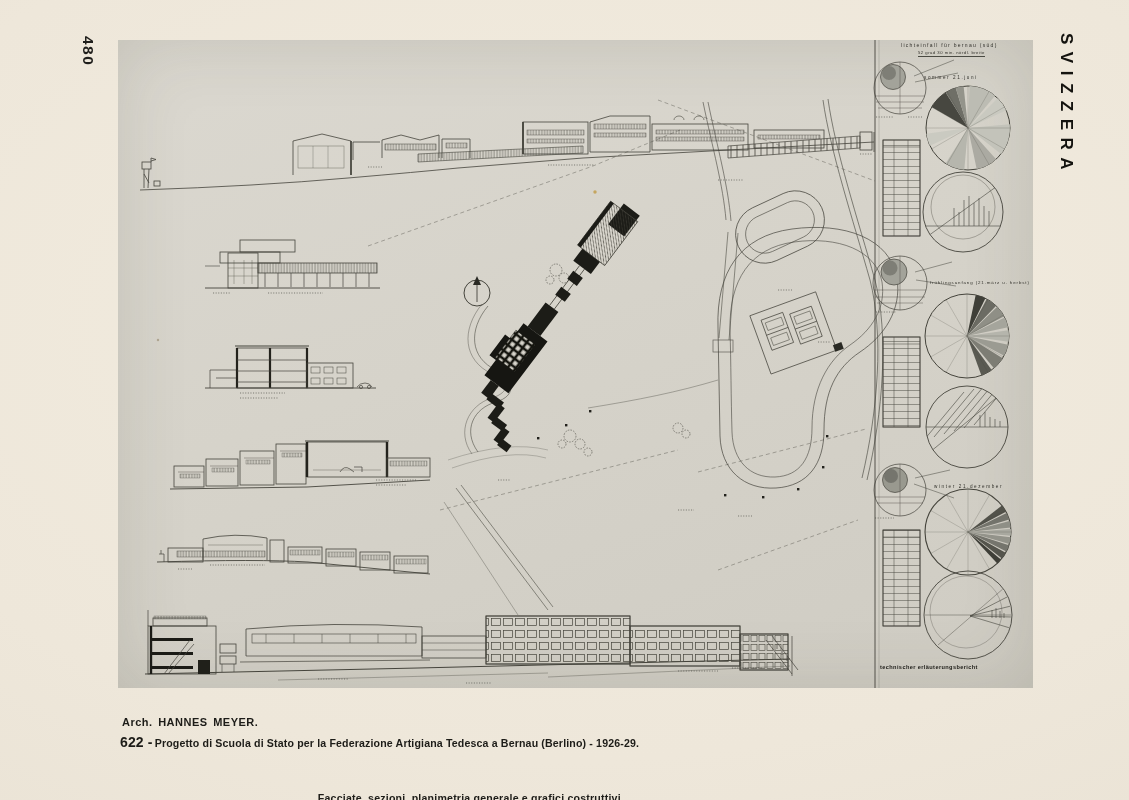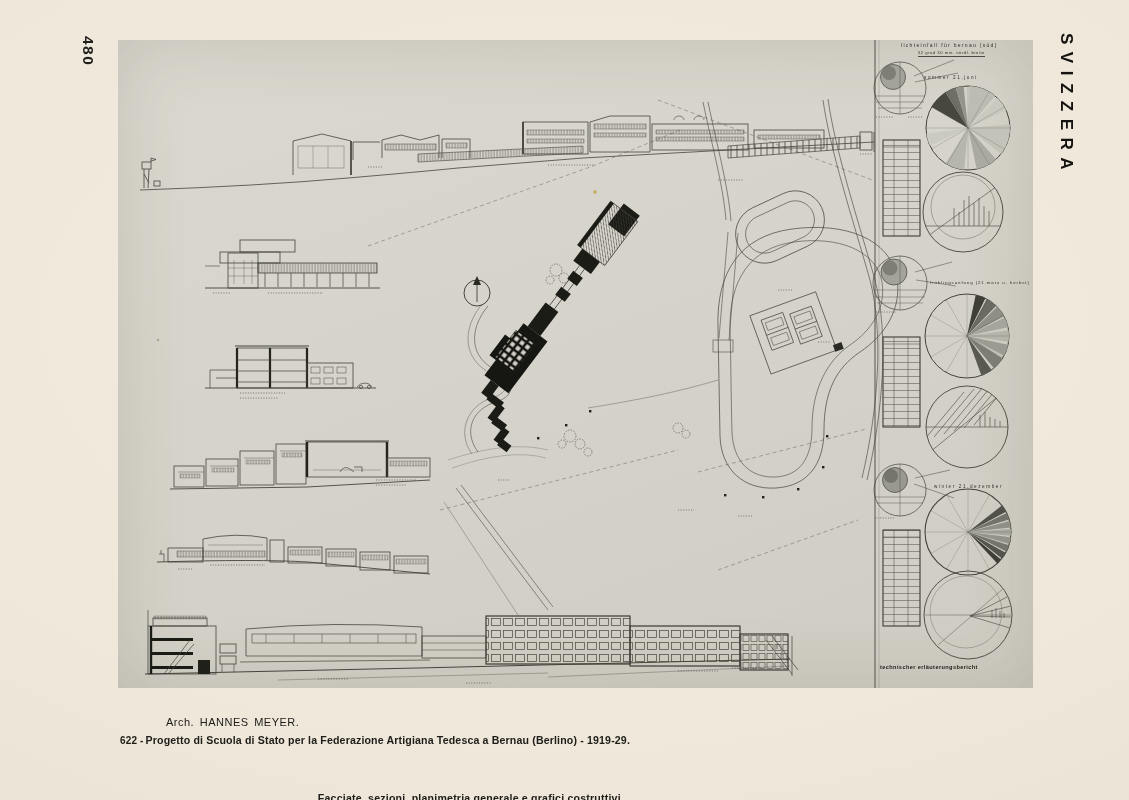--- a/index.html
+++ b/index.html
@@ -29,23 +29,23 @@
   }
   .plate svg{position:absolute;left:0;top:0;}
   .mt{position:absolute;color:#32312b;white-space:nowrap;line-height:1;}
   .hdr1{left:783px;top:3px;font-size:5px;letter-spacing:1.3px;}
   .hdr2{left:800px;top:11px;font-size:4.2px;letter-spacing:.5px;border-bottom:.5px solid #4a4a42;padding-bottom:1px;}
   .season1{left:806px;top:36px;font-size:4.6px;letter-spacing:1.6px;}
   .season2{left:812px;top:241px;font-size:4.4px;letter-spacing:.9px;}
   .season3{left:816px;top:445px;font-size:4.6px;letter-spacing:1.6px;}
   .footer-note{left:762px;top:625px;font-size:5.6px;font-weight:bold;letter-spacing:.4px;color:#22211c;}
   .caption{position:absolute;color:#1d1c18;}
-  .cap-architect{left:122px;top:716px;font-size:11px;font-weight:normal;letter-spacing:.5px;word-spacing:2px;margin-left:44px;}
+  .cap-architect{left:122px;top:716px;font-size:11px;font-weight:bold;letter-spacing:.5px;word-spacing:2px;}
   .cap-title{left:120px;top:734px;font-size:10.6px;font-weight:bold;letter-spacing:.15px;}
-  .cap-title .num{font-size:10px;margin-right:2px;}
+  .cap-title .num{font-size:14px;margin-right:2px;}
   .cap-subtitle{left:120px;top:792px;width:504px;text-align:right;font-size:10.6px;font-weight:bold;letter-spacing:.2px;}
 </style>
 </head>
 <body>
 
 <div class="page">
 
   <div class="page-number">480</div>
   <div class="region-label">SVIZZERA</div>
 
@@ -446,16 +446,16 @@
 
     <div class="mt hdr1">lichteinfall für bernau (süd)</div>
     <div class="mt hdr2">52 grad 30 min. nördl. breite</div>
     <div class="mt season1">sommer 21.juni</div>
     <div class="mt season2">frühlingsanfang (21.märz u. herbst)</div>
     <div class="mt season3">winter 21.dezember</div>
     <div class="mt footer-note">technischer erläuterungsbericht</div>
   </div>
 
   <div class="caption cap-architect">Arch. HANNES MEYER.</div>
-  <div class="caption cap-title"><span class="num">622 -</span><span>Progetto di Scuola di Stato per la Federazione Artigiana Tedesca a Bernau (Berlino) - 1919-29.</span></div>
+  <div class="caption cap-title"><span class="num">622 -</span><span>Progetto di Scuola di Stato per la Federazione Artigiana Tedesca a Bernau (Berlino) - 1926-29.</span></div>
   <div class="caption cap-subtitle">Facciate, sezioni, planimetria generale e grafici costruttivi.</div>
 
 </div>
 
 </body></html>

